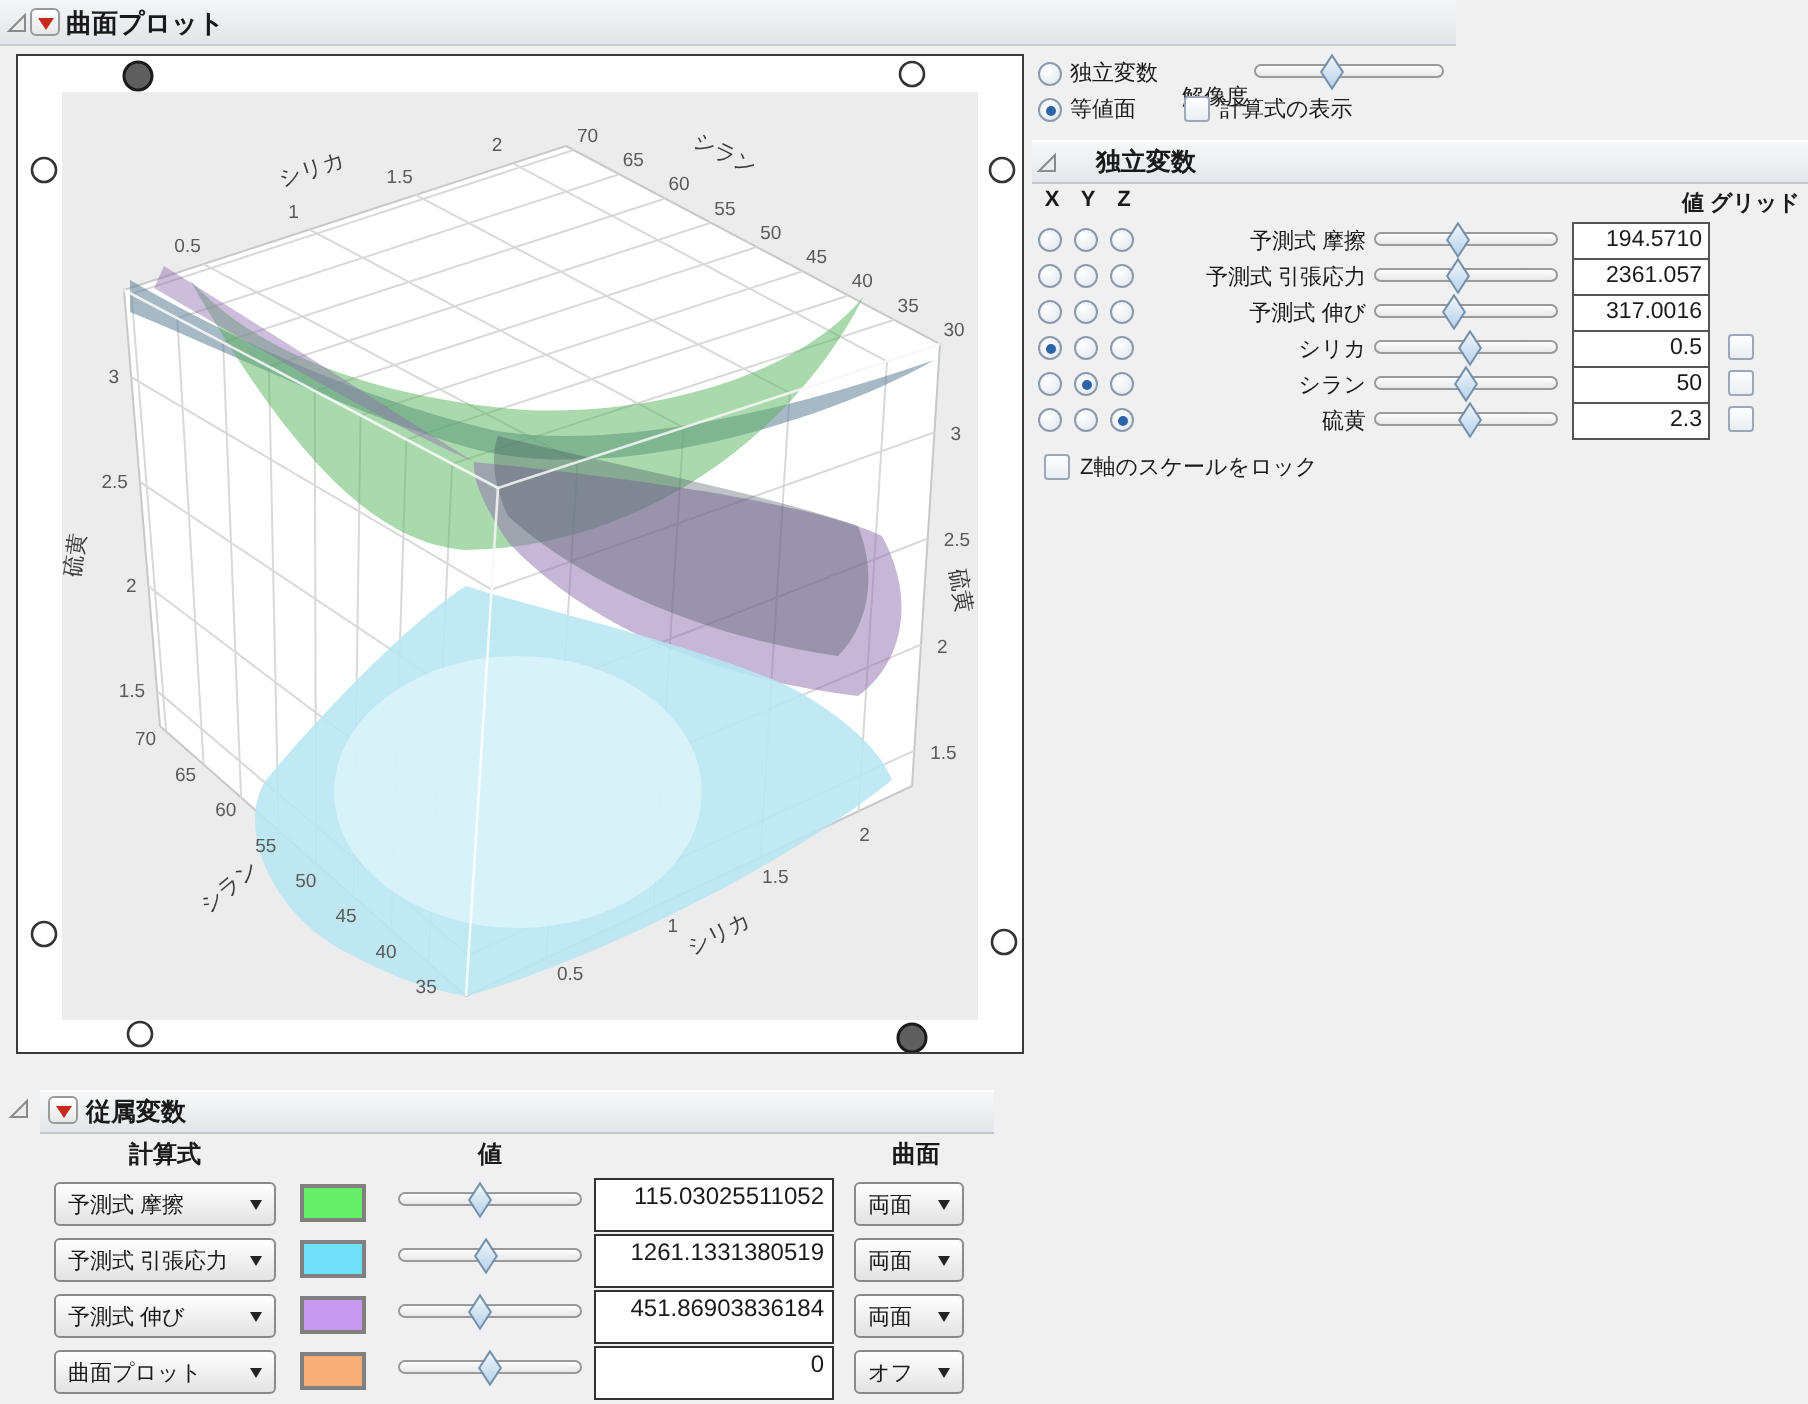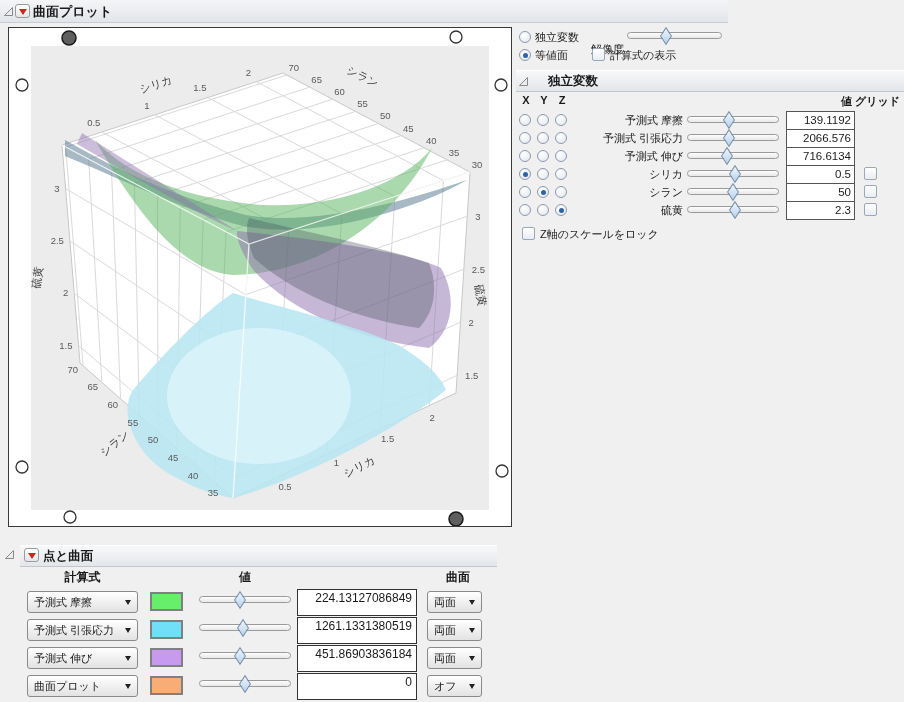--- a/index.html
+++ b/index.html
@@ -231,45 +231,45 @@
 <div id="ind-rows">
     <div>
         <span class="abs radio" style="left:519px;top:114px;"></span>
         <span class="abs radio" style="left:537px;top:114px;"></span>
         <span class="abs radio" style="left:555px;top:114px;"></span>
         <span class="abs ind-label" style="left:563px;top:113px;width:120px;">予測式 摩擦</span>
         <div class="abs slider" style="left:687px;top:113px;width:92px;">
         <div class="groove"></div>
         <div class="thumb" style="left: calc(45% + 0.6px);"></div>
       </div>
-        <div class="abs valbox-s" style="left:786px;top:111px;">139.1192</div>
+        <div class="abs valbox-s" style="left:786px;top:111px;">194.5710</div>
 
       </div>
     <div>
         <span class="abs radio" style="left:519px;top:132px;"></span>
         <span class="abs radio" style="left:537px;top:132px;"></span>
         <span class="abs radio" style="left:555px;top:132px;"></span>
         <span class="abs ind-label" style="left:563px;top:131px;width:120px;">予測式 引張応力</span>
         <div class="abs slider" style="left:687px;top:131px;width:92px;">
         <div class="groove"></div>
         <div class="thumb" style="left: calc(45% + 0.6px);"></div>
       </div>
-        <div class="abs valbox-s" style="left:786px;top:129px;">2066.576</div>
+        <div class="abs valbox-s" style="left:786px;top:129px;">2361.057</div>
 
       </div>
     <div>
         <span class="abs radio" style="left:519px;top:150px;"></span>
         <span class="abs radio" style="left:537px;top:150px;"></span>
         <span class="abs radio" style="left:555px;top:150px;"></span>
         <span class="abs ind-label" style="left:563px;top:149px;width:120px;">予測式 伸び</span>
         <div class="abs slider" style="left:687px;top:149px;width:92px;">
         <div class="groove"></div>
         <div class="thumb" style="left: calc(42% + 0.96px);"></div>
       </div>
-        <div class="abs valbox-s" style="left:786px;top:147px;">716.6134</div>
+        <div class="abs valbox-s" style="left:786px;top:147px;">317.0016</div>
 
       </div>
     <div>
         <span class="abs radio on" style="left:519px;top:168px;"></span>
         <span class="abs radio" style="left:537px;top:168px;"></span>
         <span class="abs radio" style="left:555px;top:168px;"></span>
         <span class="abs ind-label" style="left:563px;top:167px;width:120px;">シリカ</span>
         <div class="abs slider" style="left:687px;top:167px;width:92px;">
         <div class="groove"></div>
         <div class="thumb" style="left: calc(53% - 0.36px);"></div>
@@ -304,39 +304,39 @@
   </div>
 
 <span class="abs cb" style="left:522px;top:227px;"></span>
 <span class="abs lbl" style="left:540px;top:227px;">Z軸のスケールをロック</span>
 
 <svg class="abs" style="left:4px;top:549px;" width="11" height="11">
   <path d="M1.5 9.5 L9.5 9.5 L9.5 1.5 Z" fill="#ececec" stroke="#8a8a8a" stroke-width="1"></path>
 </svg>
 <div class="abs band" style="left:20px;top:545px;width:477px;height:20px;">
   <div class="abs redbtn" style="left:4px;top:2px;"></div>
-  <div class="abs band-title" style="left:23px;top:2px;">点と曲面</div>
+  <div class="abs band-title" style="left:23px;top:2px;">従属変数</div>
 </div>
 
 <span class="abs col-hdr" style="left:27px;top:569px;width:111px;">計算式</span>
 <span class="abs col-hdr" style="left:199px;top:569px;width:92px;">値</span>
 <span class="abs col-hdr" style="left:427px;top:569px;width:62px;">曲面</span>
 
 <div id="dep-rows">
     <div>
         <div class="abs dropdown" style="left:27px;top:591px;width:111px;">
           <span>予測式 摩擦</span>
           <span class="arrow"></span>
         </div>
         <div class="abs swatch" style="left: 150px; top: 592px; background: rgb(103, 239, 107);"></div>
         <div class="abs slider" style="left:199px;top:593px;width:92px;">
         <div class="groove"></div>
         <div class="thumb" style="left: calc(44% + 0.72px);"></div>
       </div>
-        <div class="abs valbox-l" style="left:297px;top:589px;">224.13127086849</div>
+        <div class="abs valbox-l" style="left:297px;top:589px;">115.03025511052</div>
         <div class="abs dropdown" style="left:427px;top:591px;width:55px;">
           <span>両面</span>
           <span class="arrow"></span>
         </div>
       </div>
     <div>
         <div class="abs dropdown" style="left:27px;top:619px;width:111px;">
           <span>予測式 引張応力</span>
           <span class="arrow"></span>
         </div>

